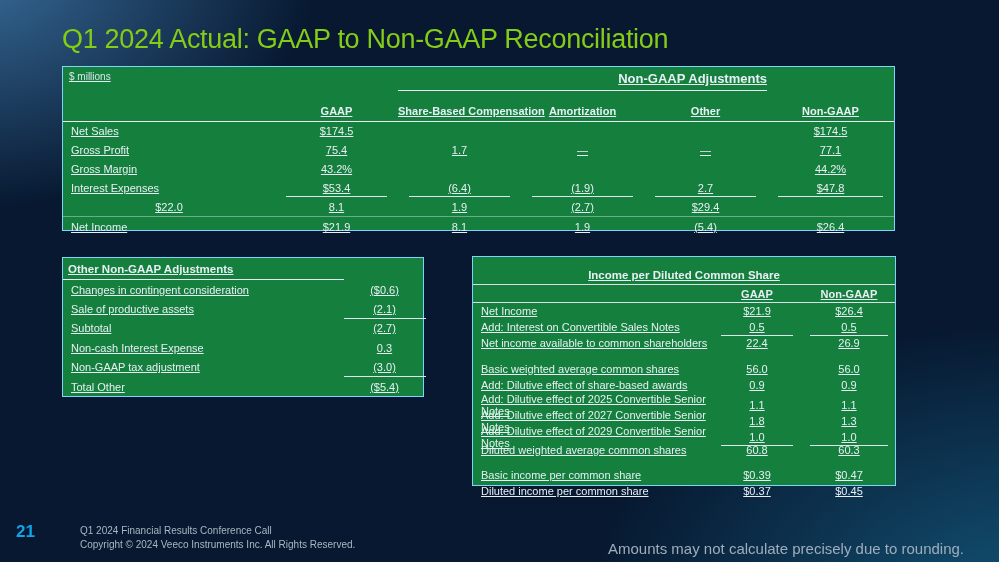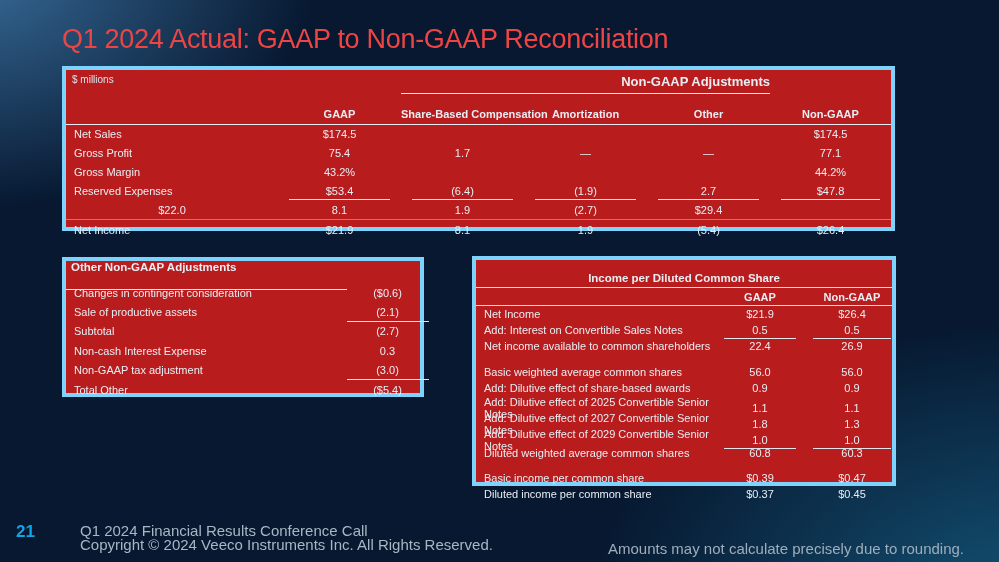--- a/index.html
+++ b/index.html
@@ -7,25 +7,25 @@
     width:999px;height:562px;overflow:hidden;position:relative;
     font-family:"Liberation Sans", sans-serif;
     background:
       radial-gradient(ellipse 620px 420px at -4% -6%, rgba(66,126,176,0.85), rgba(66,126,176,0) 58%),
       radial-gradient(ellipse 760px 480px at 104% 108%, rgba(21,94,130,0.85), rgba(21,94,130,0) 60%),
       #071830;
     color:#e8eef5;
   }
   .title{
     position:absolute;left:62px;top:24px;margin:0;
-    font-size:27px;font-weight:500;letter-spacing:-0.3px;color:#ef4444;
+    font-size:27px;font-weight:500;letter-spacing:-0.3px;color:#84cc16;
   }
   .tbl{
     position:absolute;box-sizing:border-box;
-    background:#b91c1c;border:4px solid #7dd3fc;
+    background:#15803d;border:1px solid #7dd3fc;text-decoration:underline;
   }
   .cell{font-size:11px;text-align:center;white-space:nowrap;position:relative;}
   .cell.label{text-align:left;padding-left:8px;white-space:normal;}
   .bold{font-weight:bold;}
   
   #main-table{left:62px;top:66px;width:833px;height:165px;}
   .mt-h1{display:grid;grid-template-columns:335px 369px 1fr;align-items:end;height:24px;}
   .units{font-size:10px;color:#dbe4ee;padding:4px 0 0 6px;align-self:start;}
   .adj-span{
     font-size:13px;font-weight:bold;text-align:right;
@@ -35,39 +35,39 @@
   .mt-h2{height:30px;border-bottom:1px solid #e8eef5;align-items:end;}
   .mt-h2 .cell{font-weight:bold;padding-bottom:4px;line-height:12px;}
   .mt-row{height:18.9px;}
   .rule-below .cell.val::after{
     content:"";position:absolute;left:9%;right:9%;bottom:-3px;height:1px;background:#dfe6ed;
   }
   .rule-above{border-top:1px solid rgba(215,224,232,0.45);}
   
   #other-table{left:62px;top:257px;width:362px;height:140px;}
   .ot-title-row{display:grid;grid-template-columns:281px 1fr;height:22px;align-items:end;}
-  .ot-title{font-size:11.5px;font-weight:bold;padding:0 0 16px 5px;border-bottom:1px solid #e8eef5;}
+  .ot-title{font-size:11.5px;font-weight:bold;padding:0 0 4px 5px;border-bottom:1px solid #e8eef5;}
   .ot-row{display:grid;grid-template-columns:281px 81px;align-items:center;height:19.4px;}
   .ot-row .cell.val.u::after{
     content:"";position:absolute;left:0;right:-1px;bottom:-3.5px;height:1px;background:#dfe6ed;
   }
   
   #ips-table{left:472px;top:256px;width:424px;height:230px;}
   .ips-title{height:18px;border-bottom:1px solid #d9e0e8;display:flex;align-items:center;justify-content:center;
     font-size:11.5px;font-weight:bold;margin-top:9px;}
   .ips-head,.ips-row{display:grid;grid-template-columns:240px 88px 96px;align-items:center;}
   .ips-head{height:17px;border-bottom:1px solid #d9e0e8;}
   .ips-row{height:16.2px;}
   .ips-spacer{height:9px;}
   .ips-row .cell.val.u::after{
     content:"";position:absolute;left:9%;right:9%;bottom:-2.5px;height:1px;background:#dfe6ed;
   }
   
   .page-num{position:absolute;left:16px;top:522px;font-size:17px;font-weight:bold;color:#0ea5e9;}
-  .footnote{position:absolute;left:80px;top:524px;font-size:15px;line-height:13.5px;color:#a9b6c3;}
+  .footnote{position:absolute;left:80px;top:524px;font-size:10px;line-height:13.5px;color:#a9b6c3;}
   .rounding-note{position:absolute;left:608px;top:540px;font-size:15px;color:#9fadbb;}
 </style>
 </head>
 <body>
 
 <h1 class="title">Q1 2024 Actual: GAAP to Non-GAAP Reconciliation</h1>
 
 <section class="tbl" id="main-table">
   <div class="mt-h1">
     <span class="units">$ millions</span>
@@ -101,21 +101,21 @@
       </div>
       <div class="mt-grid mt-row">
         <span class="cell label">Gross Margin</span>
         <span class="cell val">43.2%</span>
         <span class="cell val"></span>
         <span class="cell val"></span>
         <span class="cell val"></span>
         <span class="cell val">44.2%</span>
       </div>
       <div class="mt-grid mt-row rule-below">
-        <span class="cell label">Reserved Expenses</span>
+        <span class="cell label">Interest Expenses</span>
         <span class="cell val">$53.4</span>
         <span class="cell val">(6.4)</span>
         <span class="cell val">(1.9)</span>
         <span class="cell val">2.7</span>
         <span class="cell val">$47.8</span>
       </div>
       <div class="mt-grid mt-row">
         <span class="cell val">$22.0</span>
         <span class="cell val">8.1</span>
         <span class="cell val">1.9</span>

